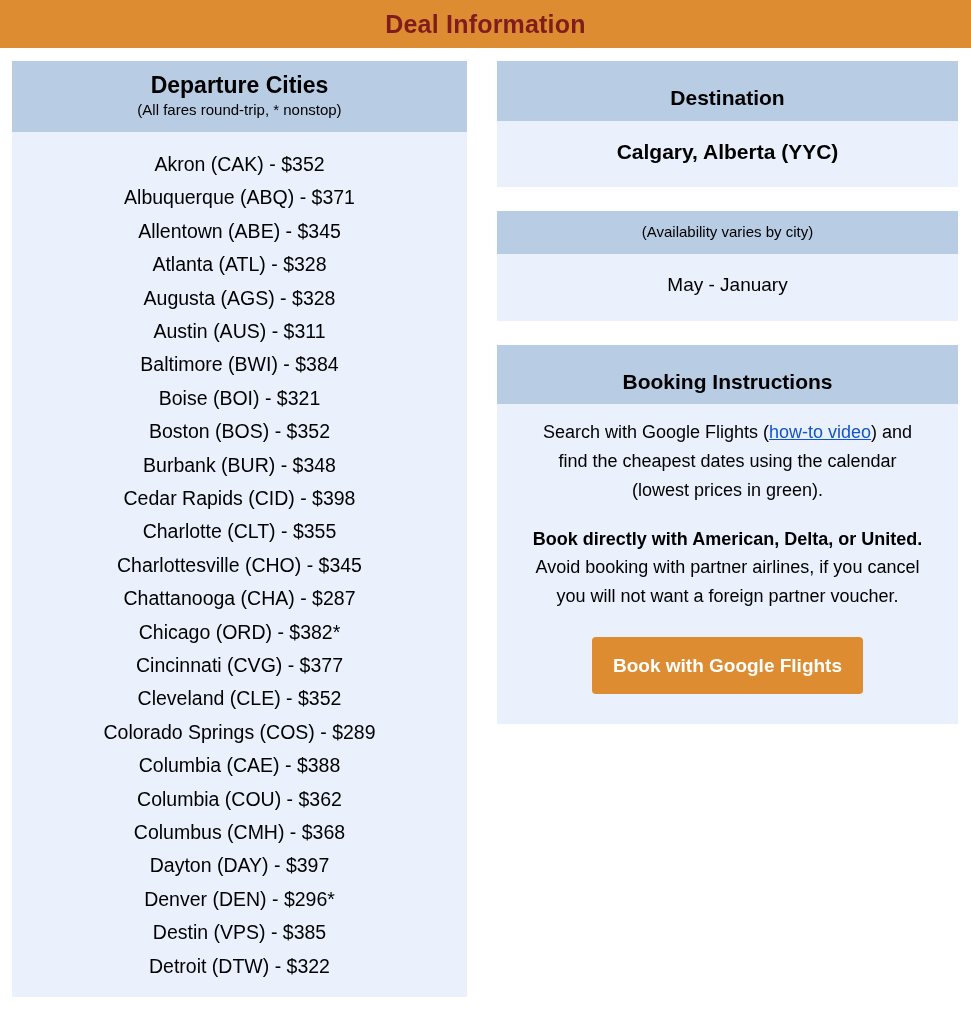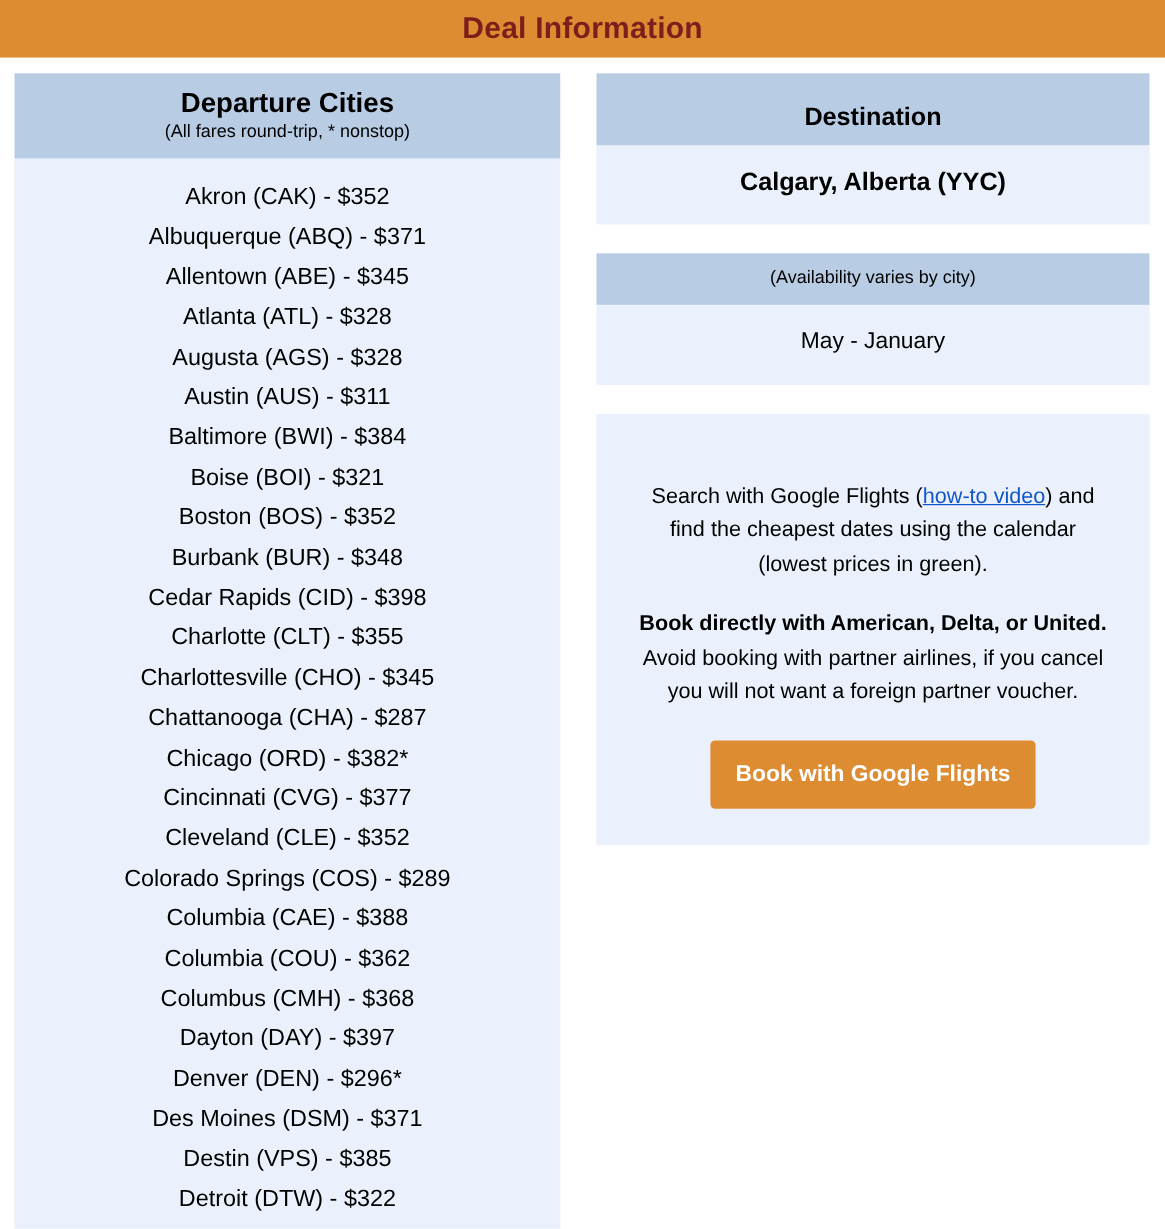--- a/index.html
+++ b/index.html
@@ -129,21 +129,20 @@
   }
   .airline-body {
     font-size: 19px;
     line-height: 1.55;
     padding: 16px 26px 20px 26px;
   }
   .booking-body {
     font-size: 18px;
     line-height: 1.6;
     padding: 14px 32px 22px 32px;
-    margin-top: 40px;
   }
   .booking-body p { margin: 0; }
   .booking-body p.para2 { margin-top: 20px; }
   .booking-body a {
     color: #1155cc;
     text-decoration: underline;
   }
   .bold { font-weight: bold; }
 
   .cta-wrap {
@@ -199,21 +198,20 @@
             <li class="city-item">Chattanooga (CHA) - $287</li>
             <li class="city-item">Chicago (ORD) - $382*</li>
             <li class="city-item">Cincinnati (CVG) - $377</li>
             <li class="city-item">Cleveland (CLE) - $352</li>
             <li class="city-item">Colorado Springs (COS) - $289</li>
             <li class="city-item">Columbia (CAE) - $388</li>
             <li class="city-item">Columbia (COU) - $362</li>
             <li class="city-item">Columbus (CMH) - $368</li>
             <li class="city-item">Dayton (DAY) - $397</li>
             <li class="city-item">Denver (DEN) - $296*</li>
-            <li class="city-item">Des Moines (DSM) - $371</li>
             <li class="city-item">Destin (VPS) - $385</li>
             <li class="city-item">Detroit (DTW) - $322</li>
           </ul>
       </section>
 
     </div>
 
     <div class="col-spacer"></div>
 
     <div class="col-right">
@@ -227,20 +225,23 @@
 
       <section class="panel">
         <div class="panel-head dates-head">
           <span class="panel-sub">(Availability varies by city)</span>
         </div>
         <div class="panel-body dates-body">May - January</div>
       </section>
 
 
       <section class="panel">
+        <div class="panel-head">
+          <h2>Booking Instructions</h2>
+        </div>
         <div class="panel-body booking-body">
           <p class="para1"><span>Search with Google Flights (</span><a href="#">how-to video</a><span>) and find the cheapest dates using the calendar (lowest prices in green).</span></p>
           <p class="para2"><span class="bold">Book directly with American, Delta, or United.</span><span> Avoid booking with partner airlines, if you cancel you will not want a foreign partner voucher.</span></p>
           <div class="cta-wrap">
             <button class="cta-button">Book with Google Flights</button>
           </div>
         </div>
       </section>
 
     </div>

